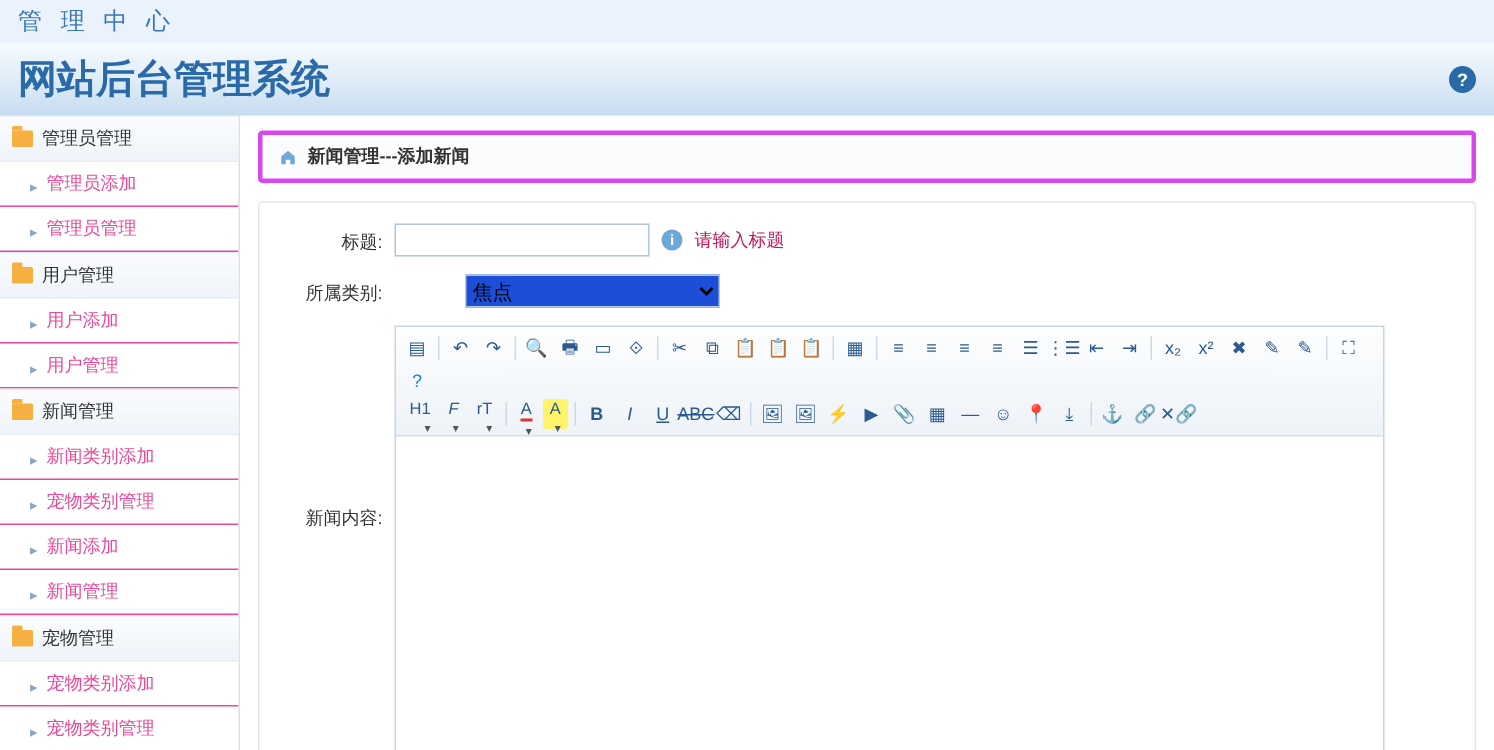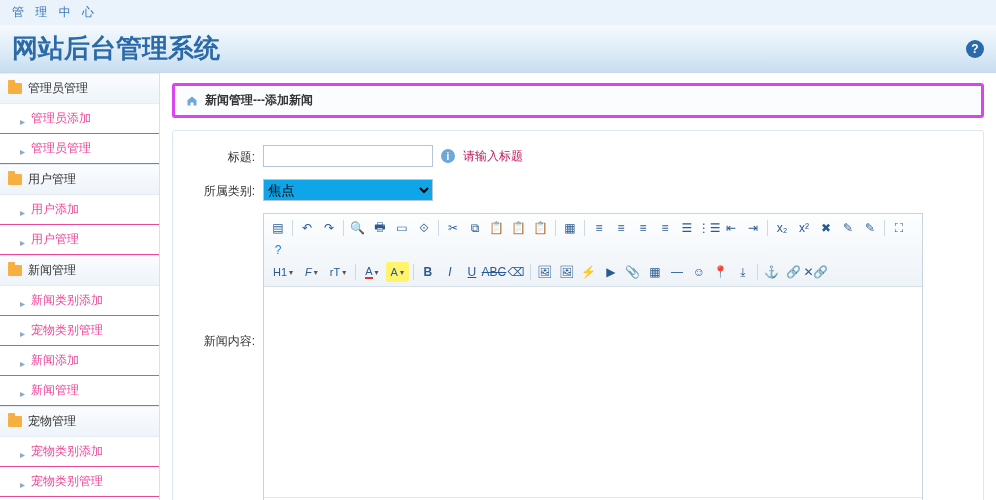--- a/index.html
+++ b/index.html
@@ -1,45 +1,45 @@
 <!DOCTYPE html>
 <html><head>
 <meta charset="utf-8">
 <style>
 *{box-sizing:border-box;margin:0;padding:0;}
 body{font-family:"Microsoft YaHei",Arial,sans-serif;font-size:12px;color:#333;background:#fff;width:996px;height:500px;overflow:hidden;}
-.topbar{background:linear-gradient(#eaf3fb,#eaf3fb);padding:4px 12px;color:#3a77b5;font-size:12px;letter-spacing:4px;}
+.topbar{background:linear-gradient(#eaf3fb,#eaf3fb);padding:4px 12px;color:#3a77b5;font-size:16px;letter-spacing:4px;}
 .header{background:linear-gradient(#f5fafe,#dceaf6 60%,#c7ddf0);height:48px;display:flex;align-items:center;justify-content:space-between;padding:0 12px;border-bottom:1px solid #c5d9ea;}
 .header h1{color:#2a6aa8;font-size:26px;font-weight:bold;}
 .help-icon{width:18px;height:18px;border-radius:50%;background:#2a6aa8;color:#fff;display:flex;align-items:center;justify-content:center;font-weight:bold;font-size:12px;}
 .layout{display:flex;height:calc(500px - 68px);}
 .sidebar{width:160px;border-right:1px solid #e0e0e0;overflow:hidden;}
 .side-group-hd{background:linear-gradient(#fbfcfe,#eef4fa);border-top:1px solid #e4ecf4;border-bottom:1px solid #e4ecf4;padding:6px 8px;display:flex;align-items:center;gap:6px;cursor:pointer;}
 .side-group-hd .folder{width:14px;height:11px;background:#f5b041;border-radius:1px;position:relative;}
 .side-group-hd .folder::before{content:"";position:absolute;top:-3px;left:0;width:7px;height:3px;background:#f5b041;border-radius:1px 1px 0 0;}
 .side-item{padding:6px 8px 6px 20px;color:#ec4899;display:flex;align-items:flex-end;gap:4px;cursor:pointer;border-bottom:1px solid #ec4899;}
 .side-item::before{content:"▸";color:#8aa7c4;font-size:10px;margin-right:2px;}
 .main{flex:1;padding:10px 12px;overflow:hidden;}
 .breadcrumb{border:3px solid #d946ef;border-radius:3px;padding:6px 10px;display:flex;align-items:center;gap:6px;background:#fafcfe;}
 .home-icon{width:14px;height:12px;position:relative;}
 .home-icon svg{display:block;}
 .form-area{border:1px solid #dde7f1;border-radius:3px;margin-top:12px;padding:14px 18px 18px;background:#fff;}
 .form-row{display:flex;align-items:flex-start;margin-bottom:12px;}
 .form-label{width:72px;text-align:right;padding-right:8px;padding-top:4px;color:#333;}
 .form-ctrl{display:flex;align-items:center;gap:8px;}
 .text-input{width:170px;height:22px;border:1px solid #b4c6d9;padding:0 4px;}
-.select{width:170px;height:22px;border:1px solid #b4c6d9;background:#0ea5e9;}
+.select{width:170px;height:22px;border:1px solid #b4c6d9;background:#1d4ed8;margin-left:47px;}
 .info-icon{width:14px;height:14px;border-radius:50%;background:#6fa7d8;color:#fff;display:inline-flex;align-items:center;justify-content:center;font-size:10px;font-weight:bold;}
 .hint{color:#be185d;}
 .editor{border:1px solid #c7d4e2;background:#fff;width:660px;}
 .editor-toolbar{background:linear-gradient(#fdfefe,#eef3f8);border-bottom:1px solid #d6e0eb;padding:3px 4px;}
 .tool-row{display:flex;flex-wrap:wrap;align-items:center;gap:2px;padding:1px 0;}
 .tbtn{width:20px;height:20px;display:inline-flex;align-items:center;justify-content:center;border:1px solid transparent;border-radius:2px;cursor:pointer;font-size:12px;color:#2a5a90;}
 .tsep{width:1px;height:16px;background:#cdd9e6;margin:0 2px;}
-.tdrop{display:inline-flex;align-items:center;height:20px;padding:0 4px;border:1px solid transparent;border-radius:2px;cursor:pointer;font-size:11px;color:#2a5a90;gap:2px;}
+.tdrop{display:inline-flex;align-items:flex-end;height:20px;padding:0 4px;border:1px solid transparent;border-radius:2px;cursor:pointer;font-size:11px;color:#2a5a90;gap:2px;flex-direction:column;}
 .tdrop .dd{font-size:8px;color:#555;}
 .editor-body{height:210px;padding:6px;overflow:auto;}
 .editor-resize{height:10px;border-top:1px solid #e2e9f1;display:flex;align-items:center;justify-content:center;cursor:row-resize;color:#b8c6d5;font-size:10px;letter-spacing:2px;}
 </style>
 </head>
 <body>
 
 <div class="topbar">
   <span>管 理 中 心</span>
 </div>

